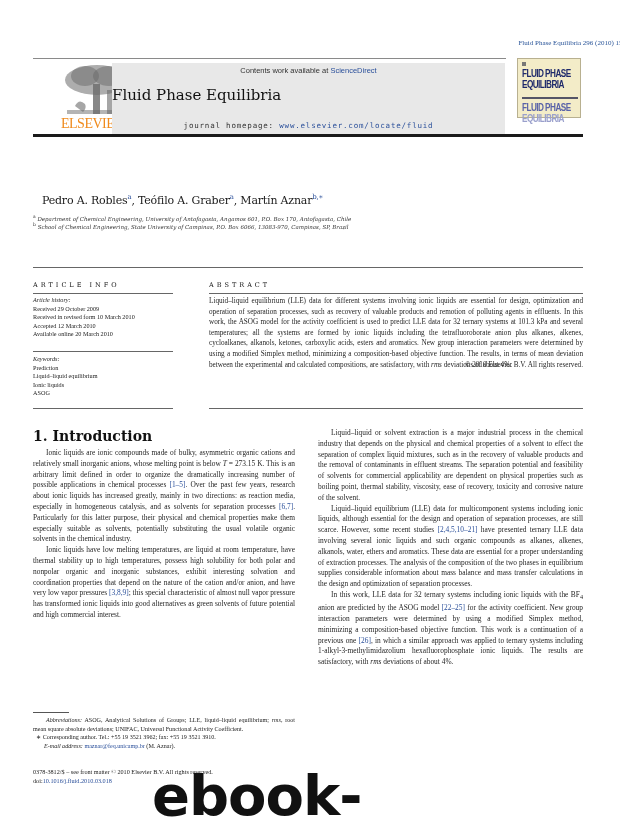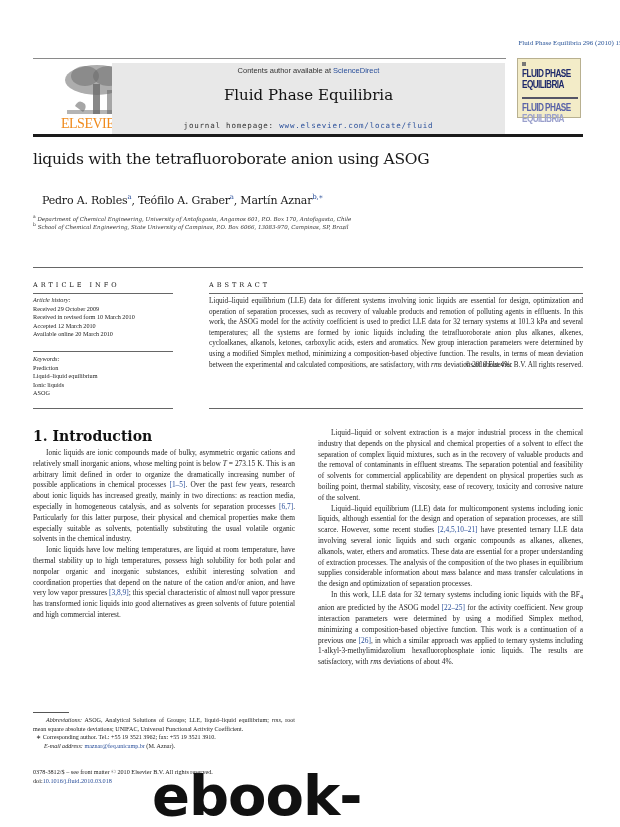--- a/index.html
+++ b/index.html
@@ -8,21 +8,21 @@
   .abs { position:absolute; }
   .citeline { top:39px; left:0; width:620px; text-align:right; font-size:7px; color:#2a5599; font-family:"Liberation Serif", serif;margin-left:20px; }
   .rule-top { top:58px; left:33px; width:473px; height:1px; background:#8a8a8a; }
   .logo { top:62px; left:33px; width:72px; height:72px;margin-left:28px; }
   .tree { position:absolute; left:0; top:0; width:72px; height:56px; }
   .elsevier-word { position:absolute; left:0; top:54px; width:72px; text-align:left; font-family:"Liberation Serif", serif;
                    font-size:14px; color:#f08b1d; letter-spacing:-0.5px; }
   .banner { top:63px; left:112px; width:393px; height:71px; background:#e8e8e8; }
   .contents { top:66px; left:112px; width:393px; text-align:center; font-family:"Liberation Sans", sans-serif; font-size:7.5px; color:#333; }
   .contents .sd { color:#2a4f9a;margin-top:8px; }
-  .journal-title { top:86px; left:112px; width:393px; text-align:center; font-family:"DejaVu Serif", serif; font-size:15px; color:#111; }
+  .journal-title { top:86px; left:112px; width:393px; text-align:left; font-family:"DejaVu Serif", serif; font-size:15px; color:#111; }
   .homepage { top:121px; left:112px; width:393px; text-align:center; font-family:"DejaVu Sans Mono", monospace; font-size:7.5px; color:#333; letter-spacing:0.8px; }
   .homepage .url { color:#2a4f9a; }
   .cover { top:58px; left:517px; width:64px; height:60px; background:#f3ecc8; border:1px solid #b8b090; box-sizing:border-box; }
   .cover .mini { position:absolute; left:4px; top:3px; width:4px; height:4px; background:#777; }
   .cover .l { position:absolute; left:4px; font-family:"Liberation Sans", sans-serif; font-weight:bold; font-size:10.5px; line-height:10px; letter-spacing:-0.7px; transform:scaleX(0.78); transform-origin:left; white-space:nowrap; }
   .cover .sub { position:absolute; left:4px; top:38px; width:56px; height:2px; background:#556; }
   .rule-thick { top:134px; left:33px; width:550px; height:3px; background:#1a1a1a; }
 
   .title { top:149px; left:33px; width:530px; font-family:"DejaVu Serif", serif; font-size:15.5px; line-height:20px; color:#1a1a1a; letter-spacing:-0.3px; }
   .authors { top:193px; left:42px; font-size:11px; color:#1a1a1a; letter-spacing:-0.2px; }
@@ -70,40 +70,39 @@
       <rect x="46" y="28" width="5" height="24" opacity="0.6"></rect>
       <rect x="6" y="48" width="60" height="4" opacity="0.5"></rect>
       <path d="M14 44 q4 -8 10 -2 q2 4 -2 8 z" opacity="0.6"></path>
     </g>
   </svg>
   <div class="elsevier-word">ELSEVIER</div>
 </div>
 
 <div class="abs banner"></div>
 <div class="abs contents">
-  <span>Contents author available at </span><span class="sd">ScienceDirect</span>
+  <span>Contents work available at </span><span class="sd">ScienceDirect</span>
 </div>
 <div class="abs journal-title">Fluid Phase Equilibria</div>
 <div class="abs homepage">
   <span>journal homepage: </span><span class="url">www.elsevier.com/locate/fluid</span>
 </div>
 
 <div class="abs cover">
   <div class="mini"></div>
   <div class="l" style="top:9px;color:#1f2a6b">FLUID PHASE</div>
   <div class="l" style="top:20px;color:#1f2a6b">EQUILIBRIA</div>
   <div class="sub"></div>
   <div class="l" style="top:43px;color:#5a63a8">FLUID PHASE</div>
   <div class="l" style="top:54px;color:#9aa0cc">EQUILIBRIA</div>
 </div>
 
 <div class="abs rule-thick"></div>
 
 <div class="abs title">
-  <div>liquids with the tetrafluoroborate anion using ASOG</div>
 </div>
 
 <div class="abs authors">
   <span>Pedro A. Robles</span><sup>a</sup>, 
   <span>Teófilo A. Graber</span><sup>a</sup>, 
   <span>Martín Aznar</span><sup>b,∗</sup>
 </div>
 
 <div class="abs affil" style="top:214px">
   <sup>a</sup> <span>Department of Chemical Engineering, University of Antofagasta, Angamos 601, P.O. Box 170, Antofagasta, Chile</span>

